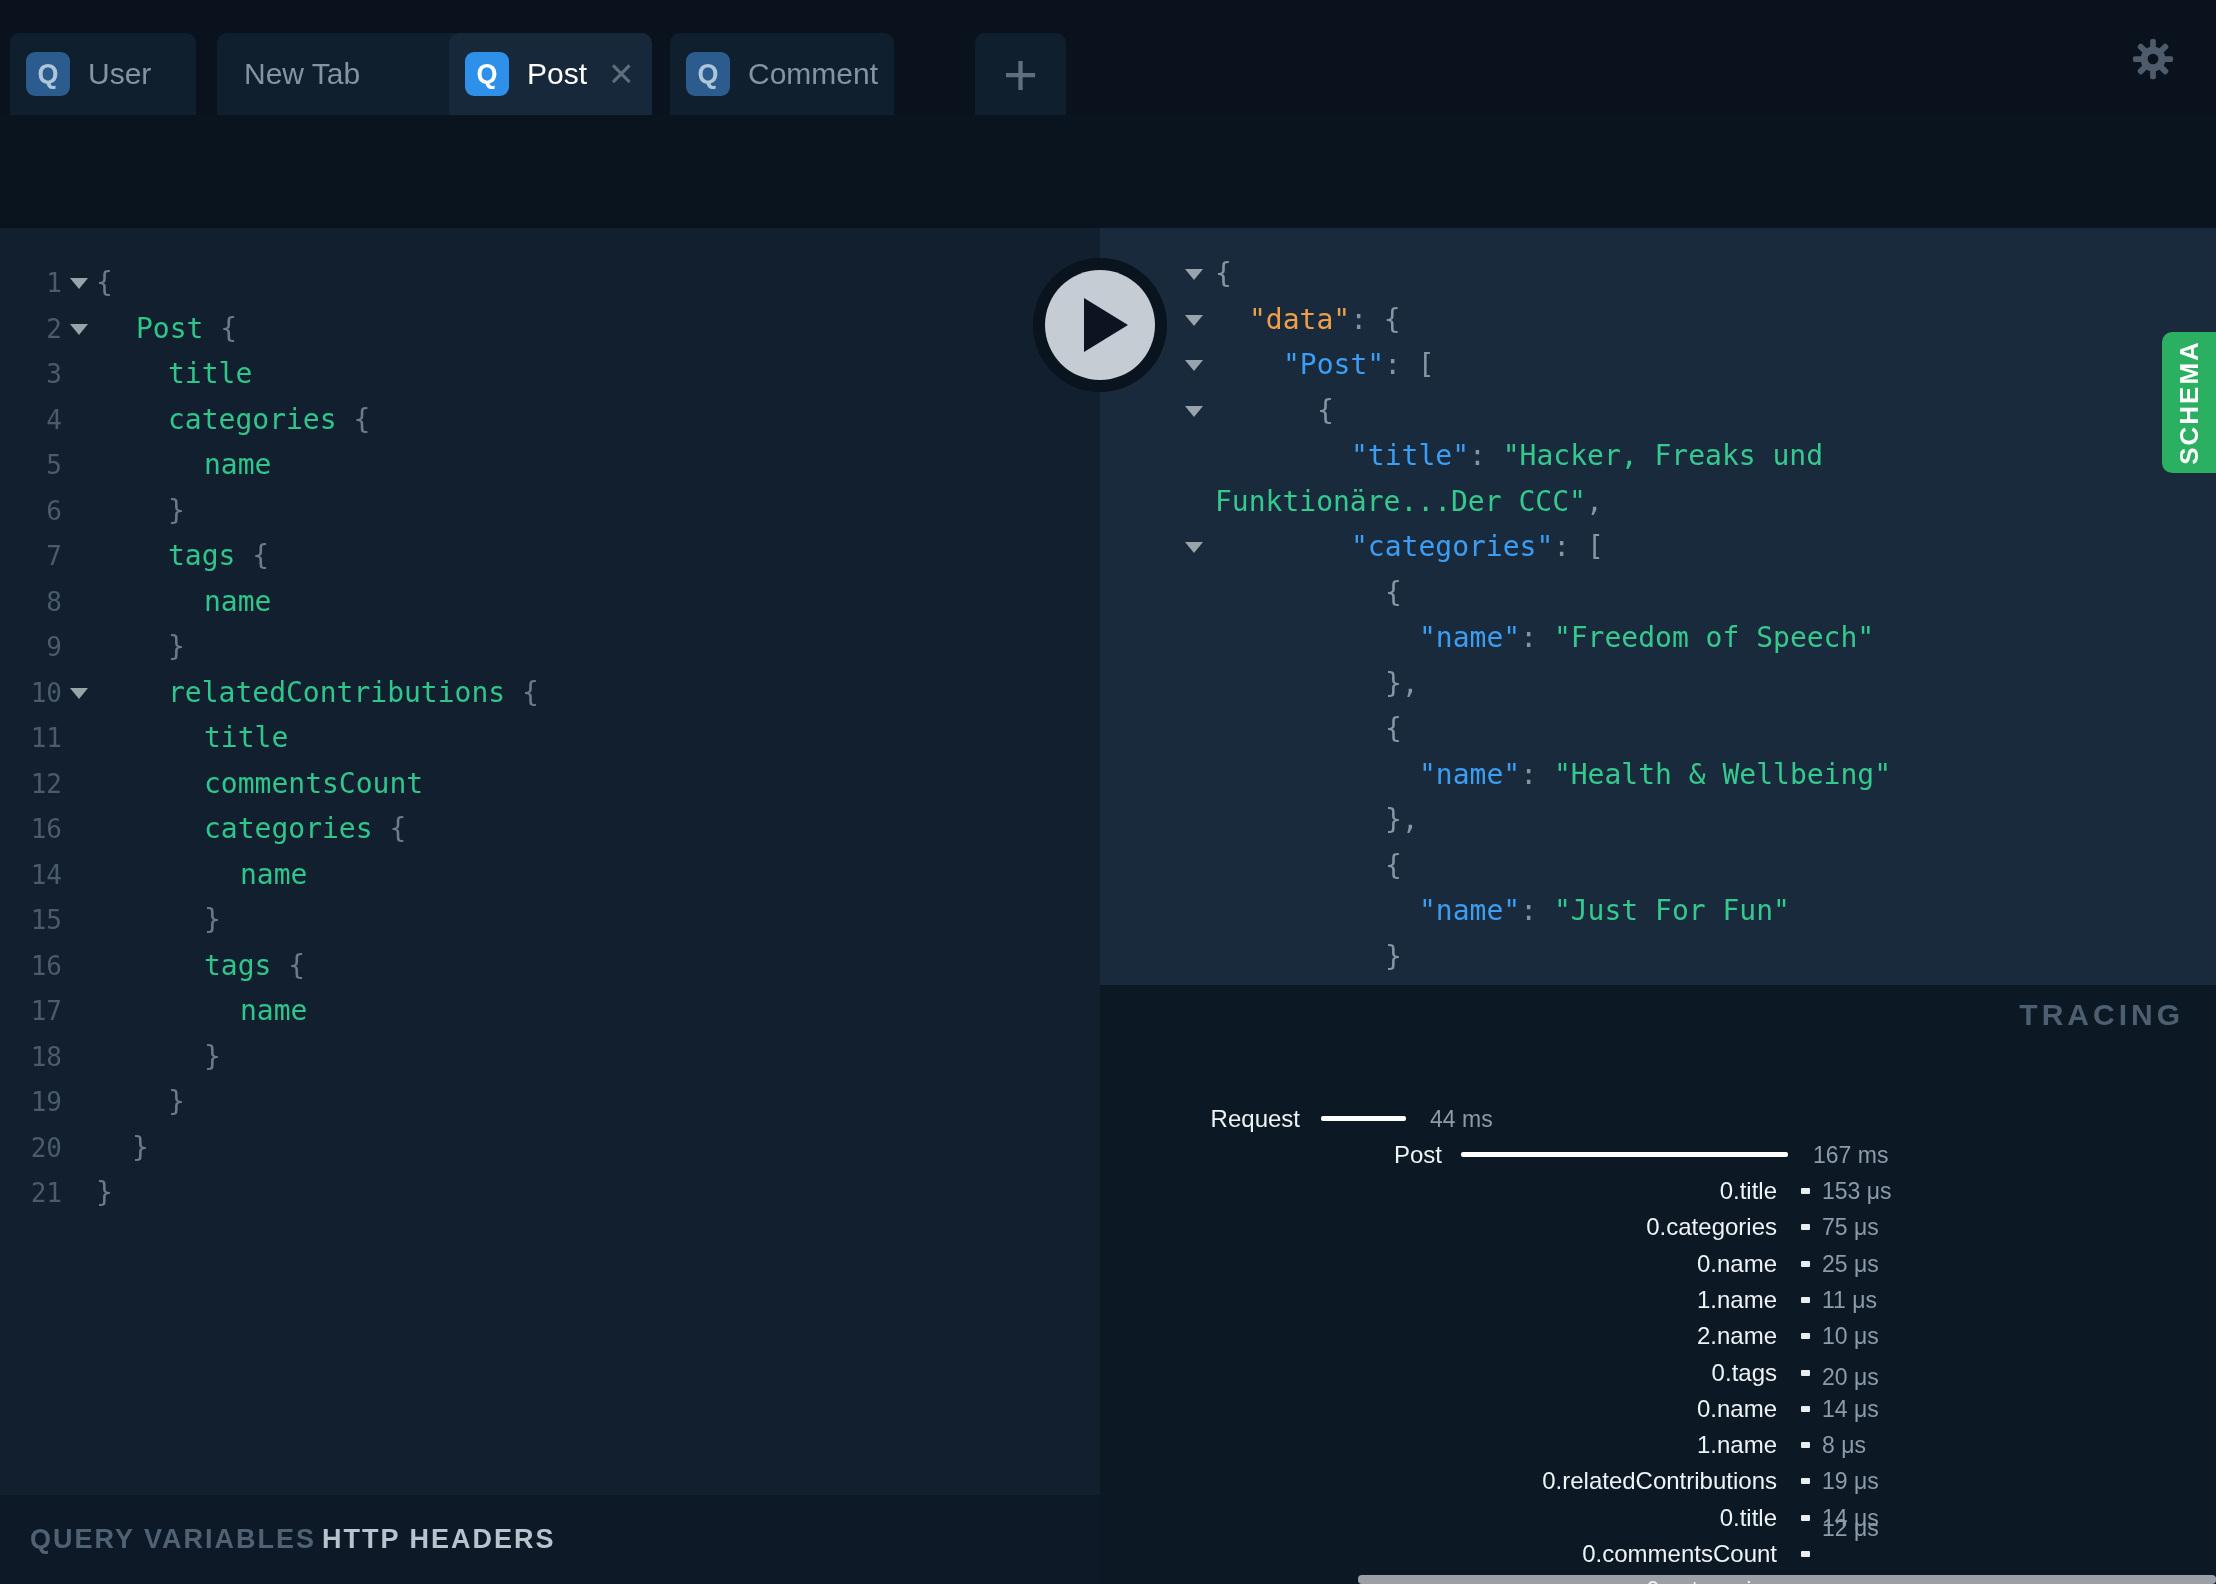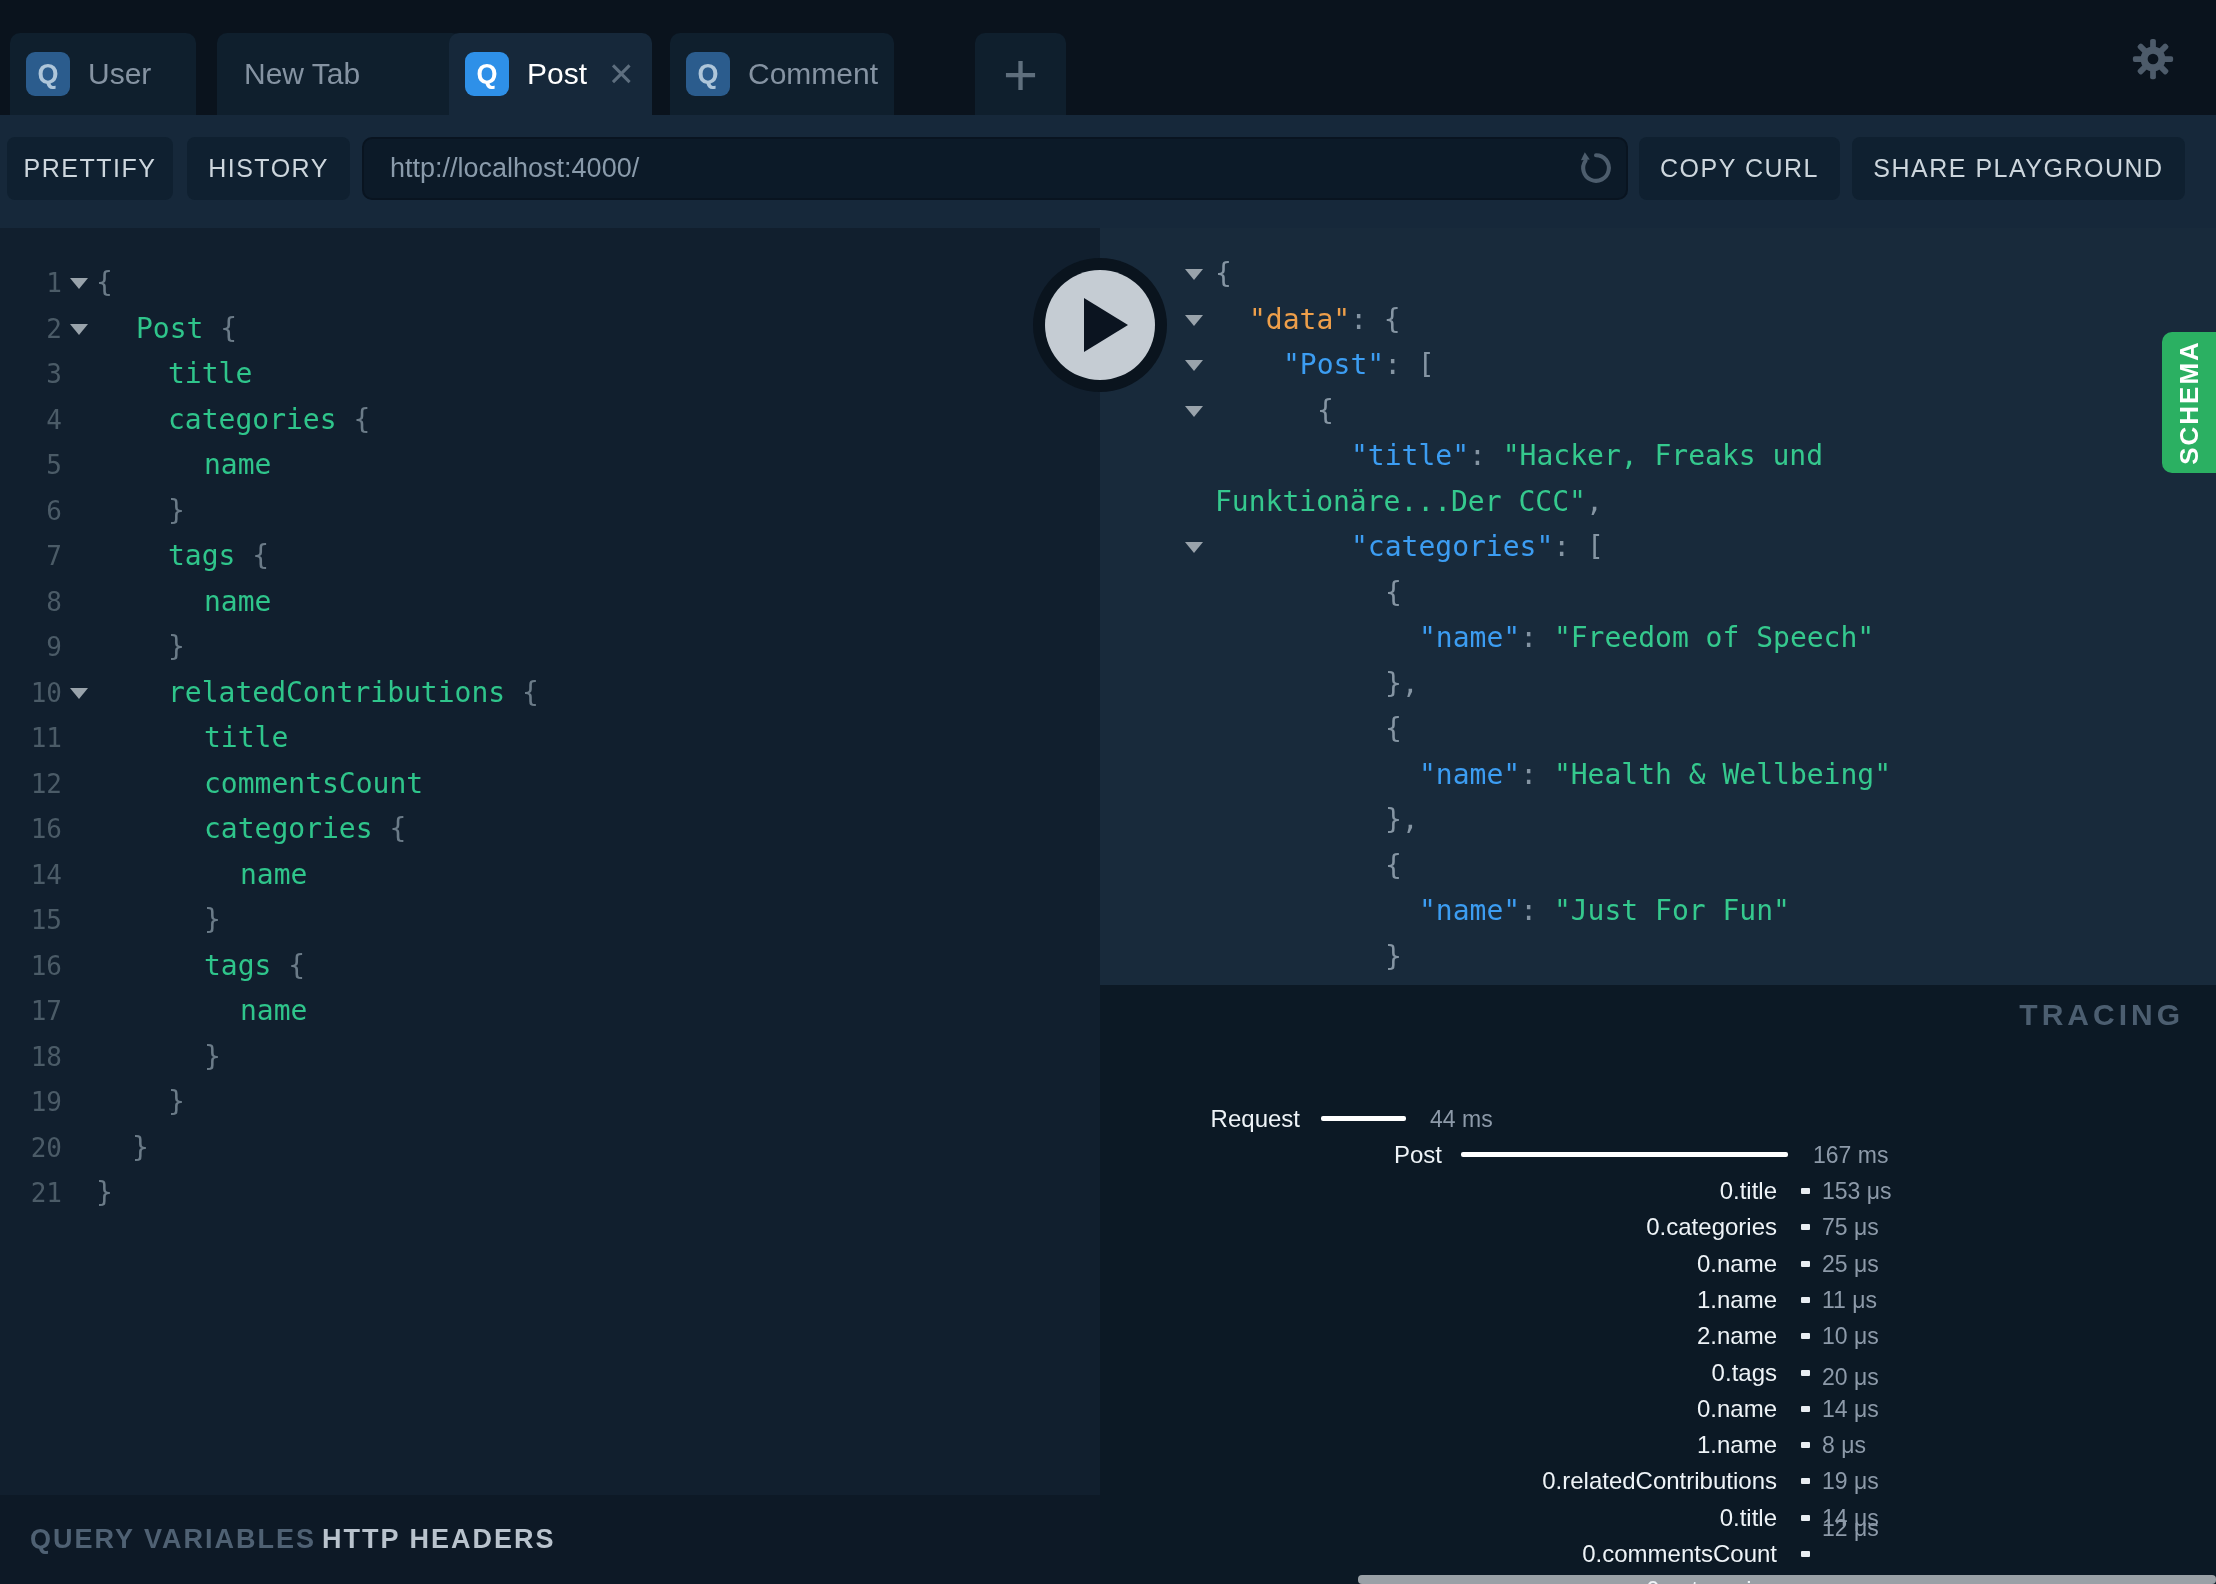--- a/index.html
+++ b/index.html
@@ -95,35 +95,20 @@
           <rect x="10.5" y="1.5" width="3" height="21" rx="1" transform="rotate(45 12 12)"></rect>
           <rect x="10.5" y="1.5" width="3" height="21" rx="1" transform="rotate(90 12 12)"></rect>
           <rect x="10.5" y="1.5" width="3" height="21" rx="1" transform="rotate(135 12 12)"></rect>
           <circle cx="12" cy="12" r="6.5"></circle>
         </g>
         <circle cx="12" cy="12" r="2.8" fill="#0a131d"></circle>
       </svg>
     </div>
   </div>
 
-  <div class="toolbar">
-    <div class="tbtn" style="left:7px;width:166px;">PRETTIFY</div>
-    <div class="tbtn" style="left:187px;width:163px;">HISTORY</div>
-    <div class="urlwrap">
-      <input class="url-input" type="text" value="http://localhost:4000/" style="">
-      <div class="reload">
-        <svg width="44" height="44" viewBox="0 0 24 24">
-          <path d="M12 5 A 7 7 0 1 1 6.3 7.95" fill="none" stroke="#4d5d6d" stroke-width="2.2" stroke-linecap="round"></path>
-          <path d="M5.9 3.4 L3.8 7.8 L8.6 7.3 Z" fill="#4d5d6d"></path>
-        </svg>
-      </div>
-    </div>
-    <div class="tbtn" style="left:1639px;width:201px;">COPY CURL</div>
-    <div class="tbtn" style="left:1852px;width:333px;">SHARE PLAYGROUND</div>
-  </div>
 
   <div class="editor" id="qeditor">
       <div class="qline" style="top: 32px;">
         <div class="qnum">1</div>
         <div class="fold" style="left: 70px; top: 18px;"></div>
         <div class="qcode" style="left: 96px;"><span class="tk-qp">{</span></div>
       </div>
       <div class="qline" style="top: 77.5px;">
         <div class="qnum">2</div>
         <div class="fold" style="left: 70px; top: 18px;"></div>

